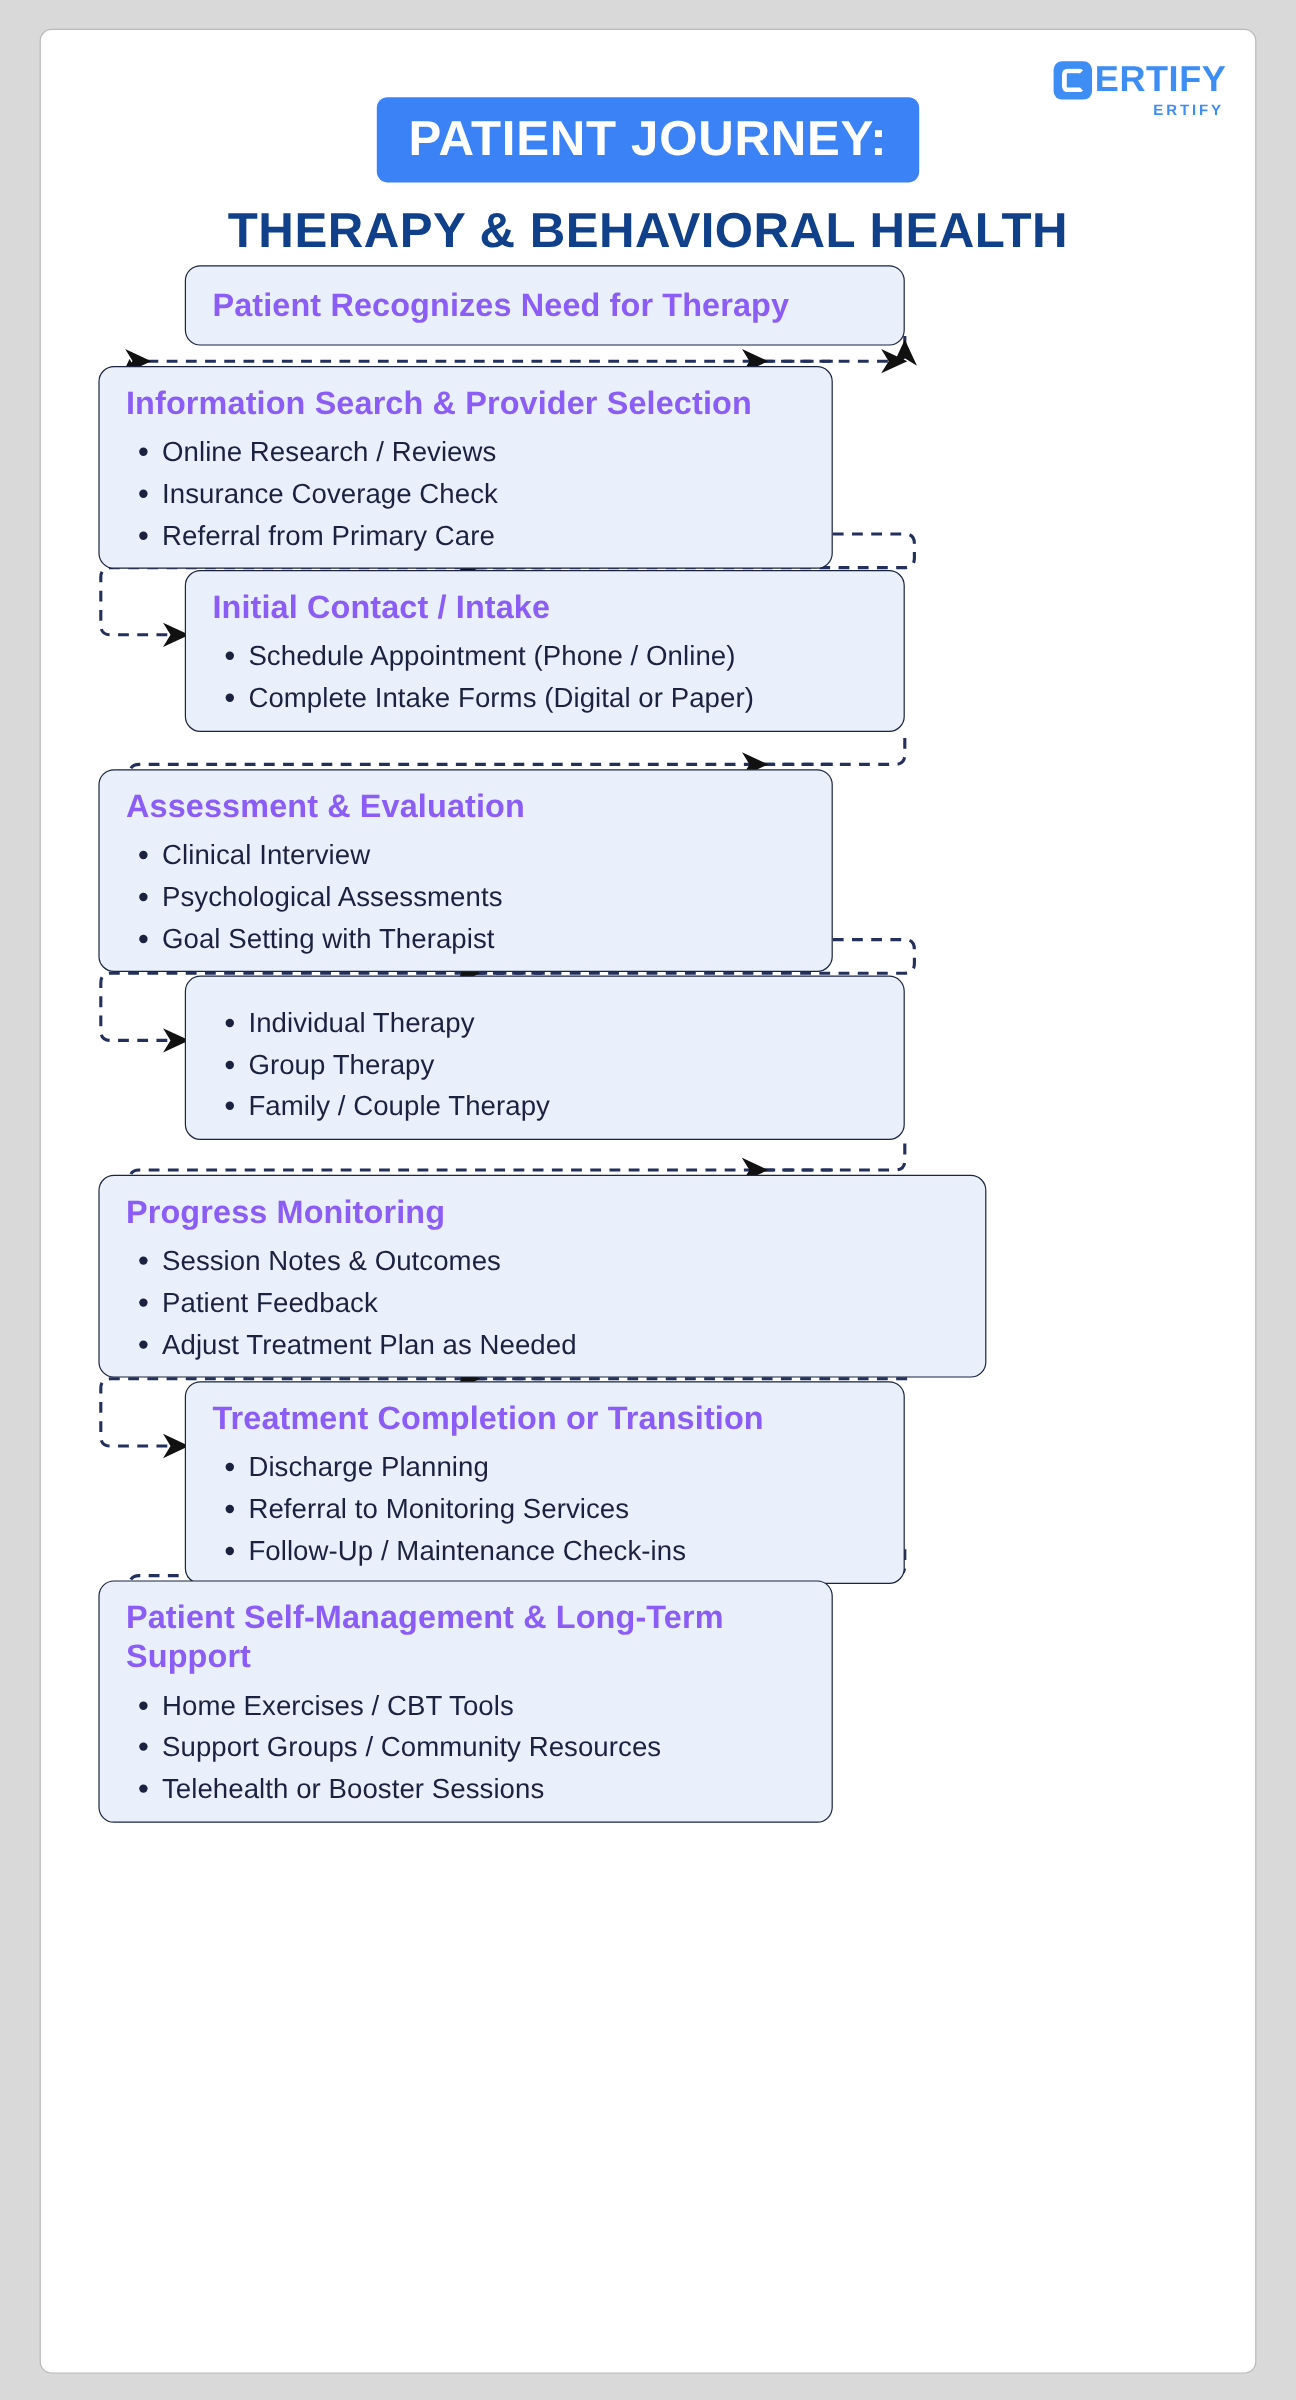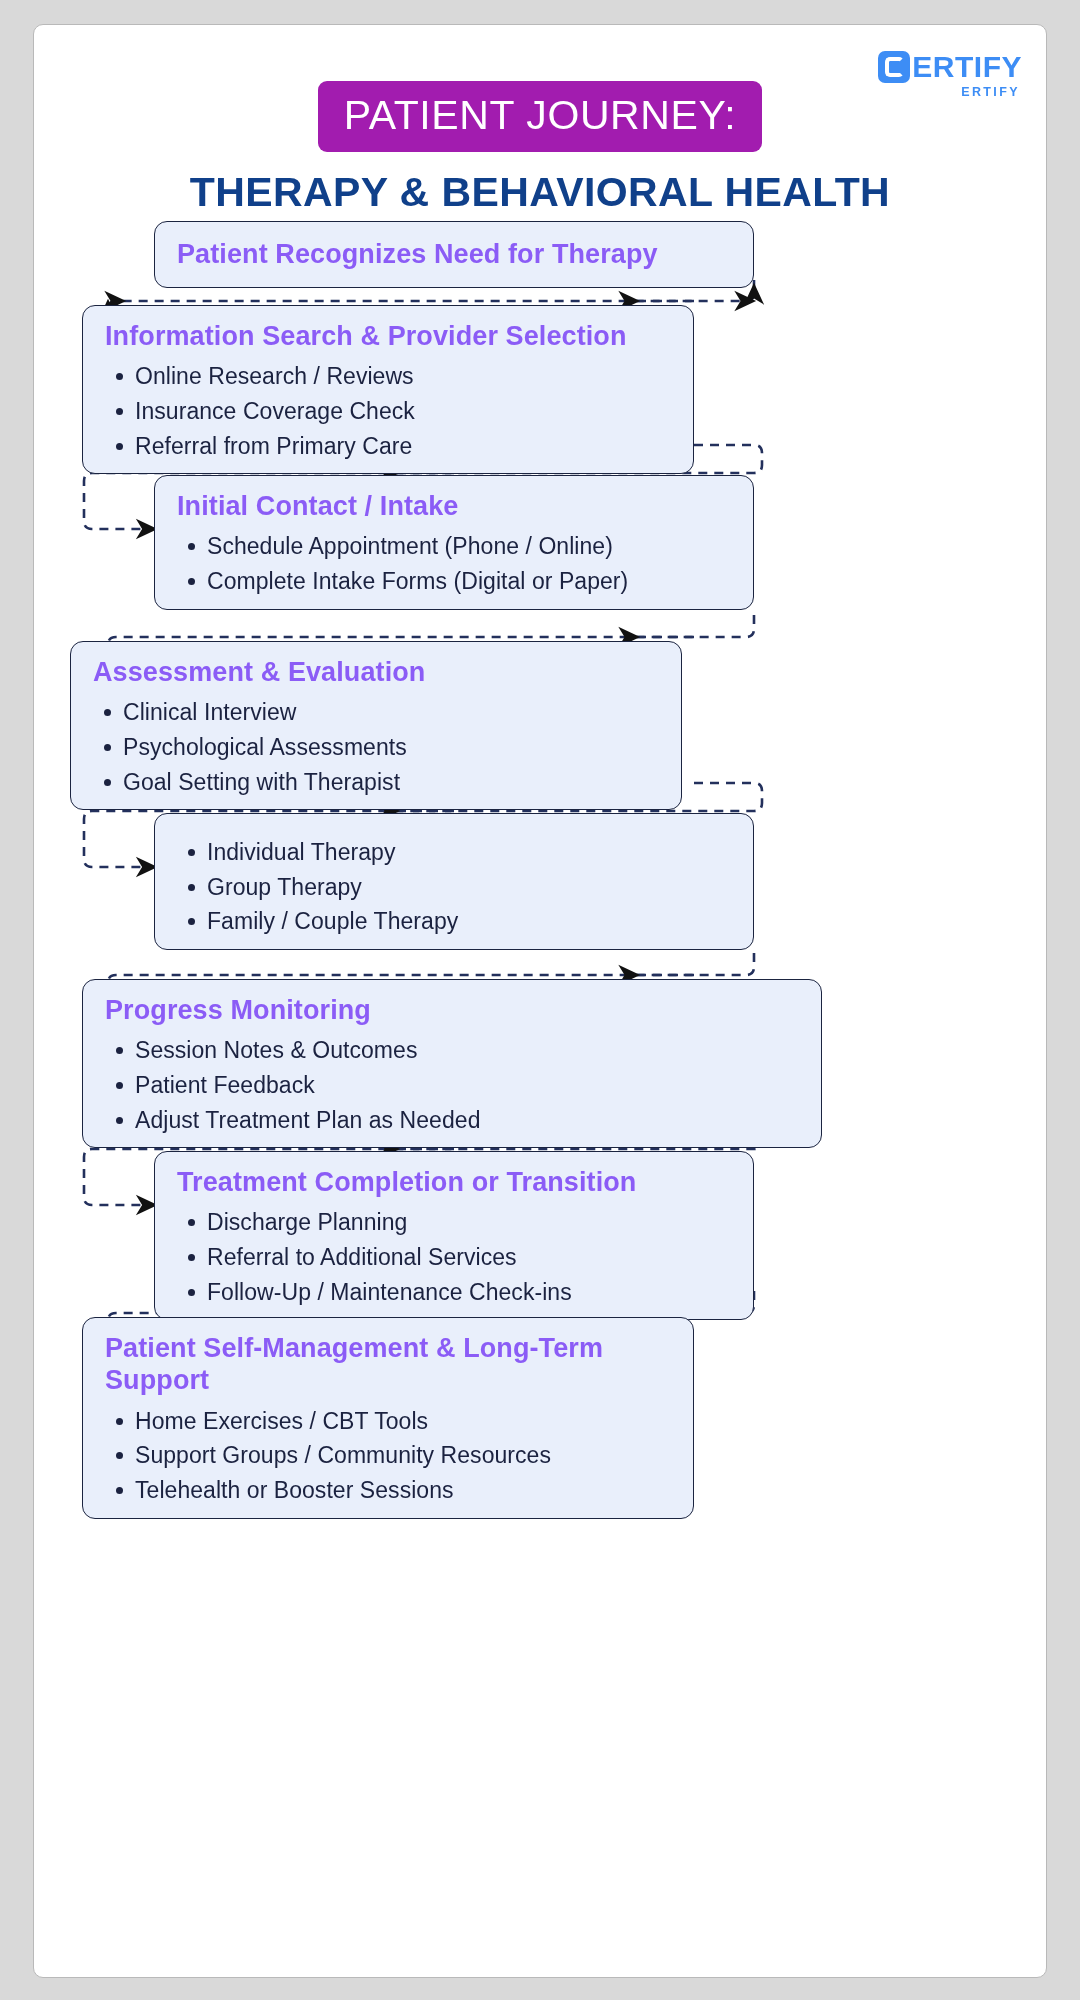--- a/index.html
+++ b/index.html
@@ -43,22 +43,22 @@
   }
   .logo-sub{
     font-size:12.5px;font-weight:700;color:#3d8df5;
     letter-spacing:2.4px;margin-top:3px;text-align:right;
     padding-right:2px;
   }
   
   .title-wrap{position:absolute;left:0;right:0;top:56px;text-align:center;}
   .title-pill{
     display:inline-block;
-    background:#a21caf;color:#ffffff;
-    font-size:41px;font-weight:400;
+    background:#3b82f6;color:#ffffff;
+    font-size:41px;font-weight:700;
     letter-spacing:.6px;
     padding:11px 26px 13px;
     border-radius:9px;
   }
   .title-sub{
     margin-top:17px;
     font-size:41px;font-weight:700;
     color:#10408a;letter-spacing:.4px;
   }
   .divider{
@@ -171,21 +171,21 @@
 
     <div class="node" style="left:48px;top:280px;width:612px;">
       <div class="node-title">Information Search &amp; Provider Selection</div>
       <ul>
         <li>Online Research / Reviews</li>
         <li>Insurance Coverage Check</li>
         <li>Referral from Primary Care</li>
       </ul>
     </div>
 
-    <div class="node" style="left:36px;top:616px;width:612px;">
+    <div class="node" style="left:48px;top:616px;width:612px;">
       <div class="node-title">Assessment &amp; Evaluation</div>
       <ul>
         <li>Clinical Interview</li>
         <li>Psychological Assessments</li>
         <li>Goal Setting with Therapist</li>
       </ul>
     </div>
 
     <div class="node" style="left:120px;top:788px;width:600px;">
       <ul>
@@ -201,21 +201,21 @@
         <li>Session Notes &amp; Outcomes</li>
         <li>Patient Feedback</li>
         <li>Adjust Treatment Plan as Needed</li>
       </ul>
     </div>
 
     <div class="node" style="left:120px;top:1126px;width:600px;">
       <div class="node-title">Treatment Completion or Transition</div>
       <ul>
         <li>Discharge Planning</li>
-        <li>Referral to Additional Services</li>
+        <li>Referral to Monitoring Services</li>
         <li>Follow-Up / Maintenance Check-ins</li>
       </ul>
     </div>
 
     <div class="node" style="left:48px;top:1292px;width:612px;">
       <div class="node-title">Patient Self-Management &amp; Long-Term Support</div>
       <ul>
         <li>Home Exercises / CBT Tools</li>
         <li>Support Groups / Community Resources</li>
         <li>Telehealth or Booster Sessions</li>

